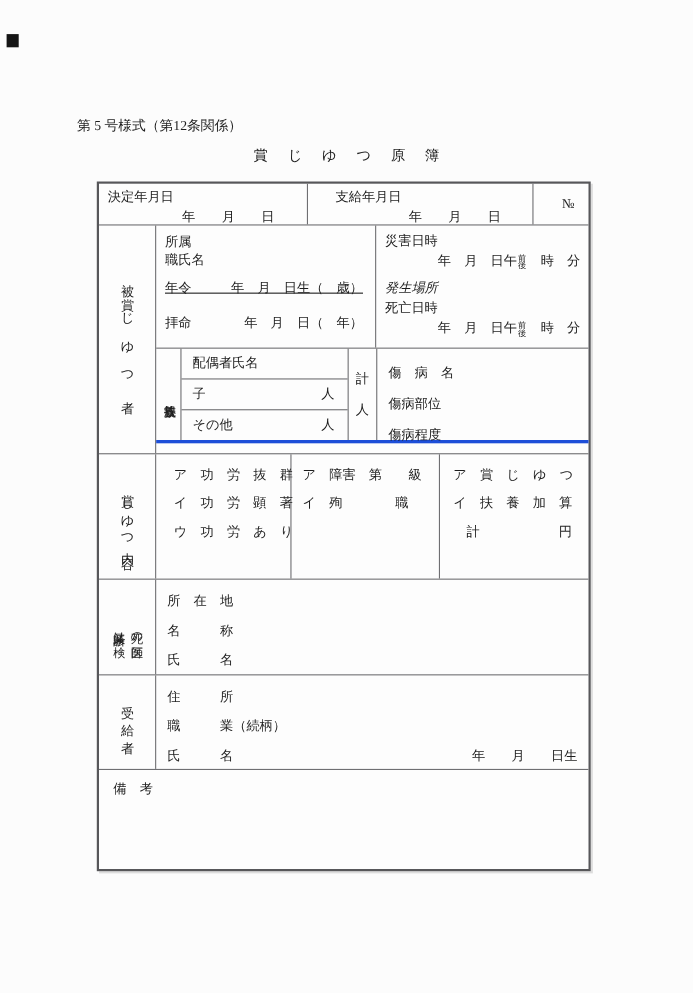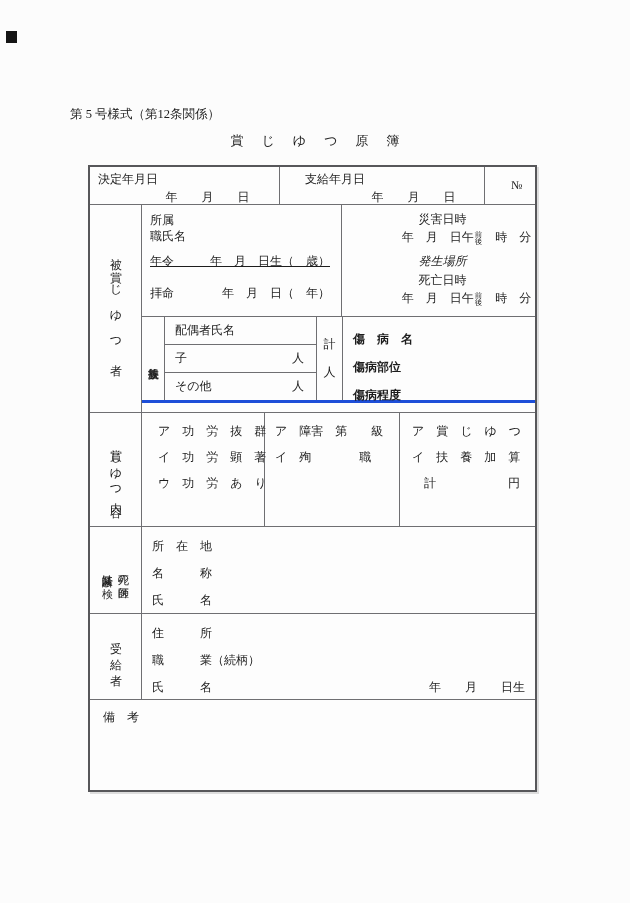--- a/index.html
+++ b/index.html
@@ -35,37 +35,37 @@
   .ls3{letter-spacing:3px;}
   .ls16{letter-spacing:16px;}
   
   .sec2{height:208px;display:flex;}
   .sec2-main{flex:1;display:flex;flex-direction:column;}
   .sec2-upper{height:112px;display:flex;}
   .info-cell{width:200px;padding:7px 0 0 8px;}
   .info-cell .l1{line-height:16px;}
   .info-cell .l3{margin-top:9px;text-decoration:underline;}
   .info-cell .l4{margin-top:15px;}
-  .disaster-cell{flex:1;padding:6px 0 0 8px;text-align:center;}
+  .disaster-cell{flex:1;padding:6px 0 0 8px;}
   .disaster-cell .dline{margin-left:48px;margin-top:1px;}
   .disaster-cell .g1{margin-top:7px;font-style:italic;}
   .disaster-cell .g2{margin-top:2px;}
   .ampm{display:inline-flex;flex-direction:column;font-size:7.5px;line-height:7.5px;
     vertical-align:middle;margin:0 1px;}
   .sec2-lower{flex:1;position:relative;}
   .dep-wrap{position:absolute;left:0;top:0;right:0;height:86px;
     border-bottom:3px solid #1d4ed8;display:flex;}
   .dep-label{width:23px;display:flex;align-items:center;justify-content:center;
     font-size:11px;flex:none;}
   .dep-rows{width:152px;display:flex;flex-direction:column;flex:none;}
   .dep-row{flex:1;display:flex;align-items:center;justify-content:space-between;
     padding:0 12px 0 10px;}
   .total-col{width:26px;display:flex;flex-direction:column;align-items:center;
     justify-content:center;gap:11px;flex:none;}
-  .injury-cell{flex:1;padding:8px 0 0 10px;line-height:28px;font-weight:bold;}
+  .injury-cell{flex:1;padding:8px 0 0 10px;line-height:28px;}
   .injury-cell div{line-height:28px;}
   
   .sec3{height:114px;display:flex;}
   .sec3-main{flex:1;display:flex;flex-direction:column;}
   .award-head{height:29px;display:flex;}
   .award-head .hc{display:flex;align-items:center;justify-content:center;}
   .award-body{flex:1;display:flex;}
   .ac1{width:123px;flex:none;}
   .ac2{width:135px;flex:none;}
   .ac3{flex:1;}

